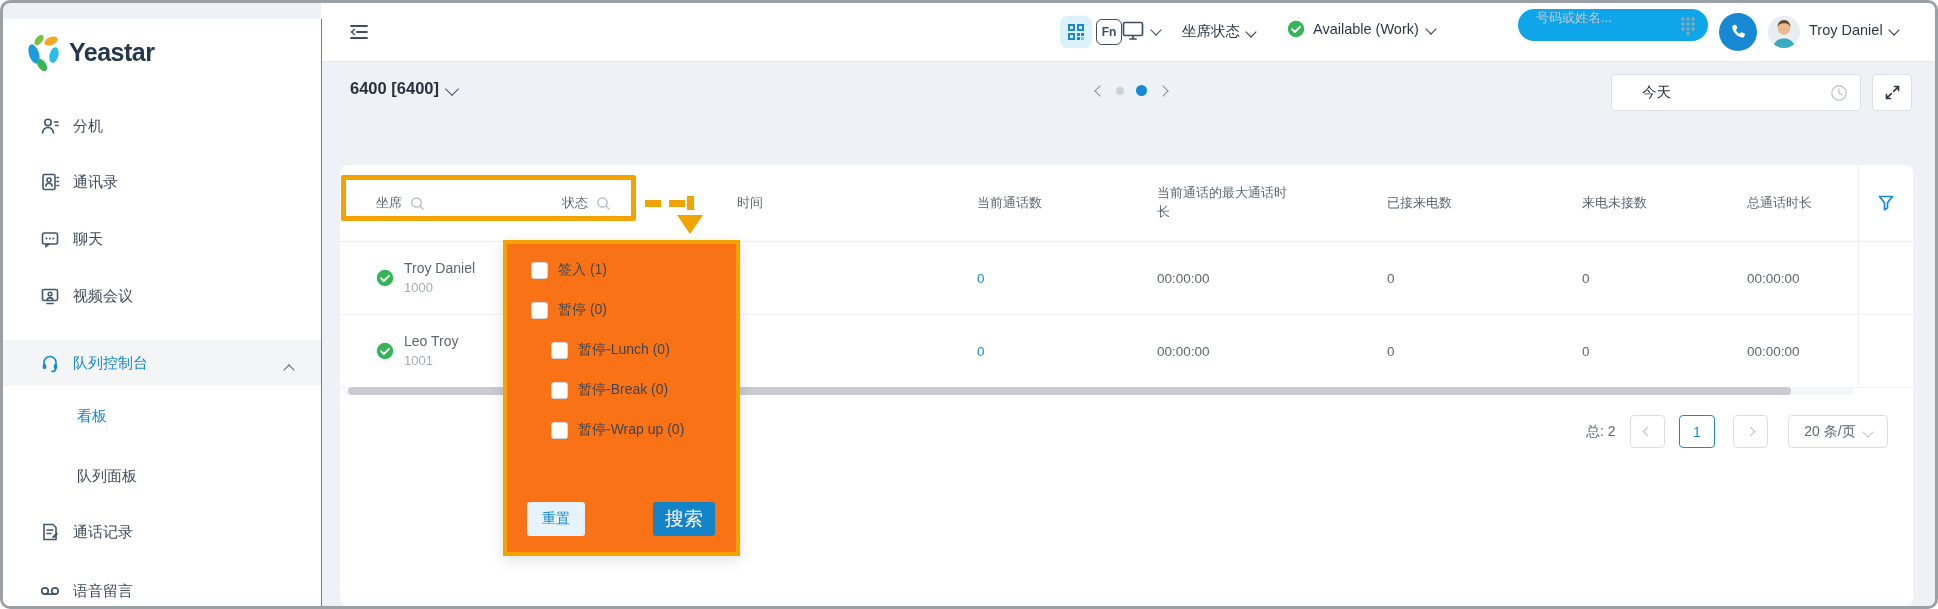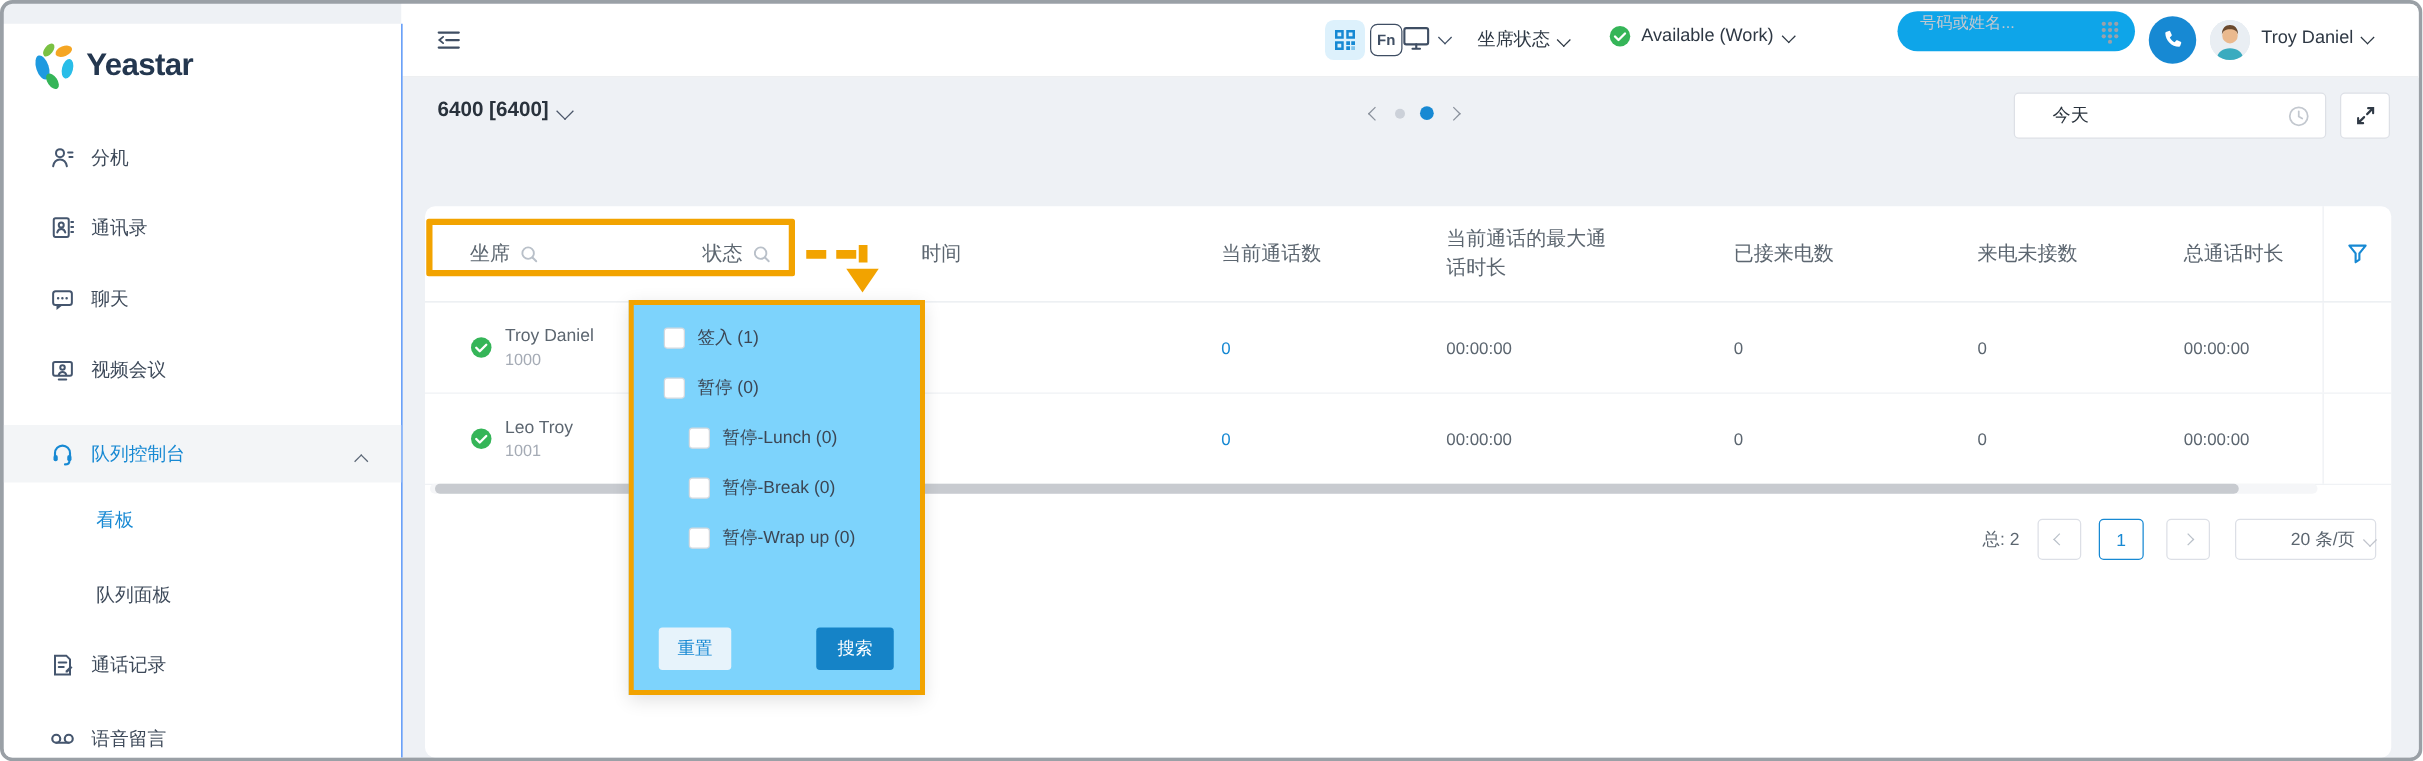--- a/index.html
+++ b/index.html
@@ -43,55 +43,55 @@
   .dot{width:8px;height:8px;border-radius:50%;background:#ccd1d9;cursor:pointer;}
   .dot.active{width:11px;height:11px;background:#1789d3;}
   .carousel .chev{color:#8a919c;cursor:pointer;}
   .date-input{position:absolute;left:1290px;top:13px;width:250px;height:37px;box-sizing:border-box;background:#fff;border:1px solid #dde0e6;border-radius:4px;display:flex;align-items:center;font-size:14.5px;color:#29323c;cursor:pointer;}
   .date-input .dlabel{margin-left:30px;}
   .date-input svg{position:absolute;right:12px;top:9px;}
   .fullscreen-btn{position:absolute;left:1551px;top:13px;width:40px;height:37px;box-sizing:border-box;background:#fff;border:1px solid #dde0e6;border-radius:4px;display:flex;align-items:center;justify-content:center;cursor:pointer;}
   
   .card{position:absolute;left:19px;top:104px;width:1573px;height:441px;background:#fff;border-radius:8px;}
   .tgrid{display:grid;grid-template-columns:188px 175px 240px 180px 230px 195px 165px 145px 55px;align-items:center;}
-  .thead{height:76px;border-bottom:1px solid #e8ebef;color:#5c6670;font-size:16px;}
+  .thead{height:76px;border-bottom:1px solid #e8ebef;color:#5c6670;font-size:13px;}
   .th{padding-left:34px;display:flex;align-items:center;gap:8px;}
   .th:first-child{padding-left:36px;}
   .th .wrap{display:inline-block;width:130px;line-height:1.45;}
   .th-funnel{padding-left:0;height:76px;display:flex;align-items:center;justify-content:center;border-left:1px solid #edf0f3;cursor:pointer;}
   .trow{height:72px;border-bottom:1px solid #f0f2f5;color:#5c6670;font-size:13.5px;}
   .td{padding-left:34px;}
   .td-agent{padding-left:36px;display:flex;align-items:center;gap:10px;}
   .agent-name{font-size:14px;color:#5c6670;line-height:1.5;}
   .agent-ext{font-size:13px;color:#a5abb5;line-height:1.4;}
   .td-link{color:#1789d3;cursor:pointer;}
   .td-funnel{height:72px;border-left:1px solid #edf0f3;padding-left:0;}
   .hscroll-track{position:absolute;left:4px;top:222px;width:1510px;height:8px;border-radius:4px;background:#f5f6f8;}
   .hscroll{position:absolute;left:8px;top:222px;width:1443px;height:8px;border-radius:4px;background:#c8cbd0;cursor:pointer;}
   .pager{position:absolute;top:250px;left:0;width:100%;height:33px;font-size:14px;color:#5c6670;}
   .pg-total{position:absolute;left:1246px;top:8px;}
   .pg-btn{position:absolute;top:0;width:35px;height:33px;box-sizing:border-box;border:1px solid #dcdfe6;border-radius:4px;background:#fff;display:flex;align-items:center;justify-content:center;color:#b9c0c9;cursor:pointer;}
   .pg-cur{position:absolute;top:0;width:36px;height:33px;box-sizing:border-box;border:1px solid #1789d3;border-radius:4px;background:#fff;display:flex;align-items:center;justify-content:center;color:#1789d3;cursor:pointer;}
-  .pg-size{position:absolute;left:1448px;top:0;width:113px;height:33px;box-sizing:border-box;border:1px solid #dcdfe6;border-radius:4px;background:#fff;display:flex;align-items:center;justify-content:flex-end;gap:8px;color:#5c6670;cursor:pointer;}
+  .pg-size{position:absolute;left:1448px;top:0;width:100px;height:33px;box-sizing:border-box;border:1px solid #dcdfe6;border-radius:4px;background:#fff;display:flex;align-items:center;justify-content:center;gap:8px;color:#5c6670;cursor:pointer;}
   .pg-size .chev{color:#c0c4cc;}
   
   .hl-box{position:absolute;left:20px;top:114px;width:295px;height:46px;box-sizing:border-box;border:5px solid #f2a300;border-radius:2px;z-index:5;pointer-events:none;}
   .hl-dash{position:absolute;height:7px;width:16px;background:#f2a300;z-index:5;}
   .hl-vert{position:absolute;width:7px;height:14px;background:#f2a300;z-index:5;}
   .hl-tri{position:absolute;width:0;height:0;border-left:13px solid transparent;border-right:13px solid transparent;border-top:19px solid #f2a300;z-index:5;}
-  .dropdown{position:absolute;left:182px;top:179px;width:237px;height:316px;box-sizing:border-box;background:#7dd3fc;border:4px solid #f2a300;box-shadow:0 4px 14px rgba(0,0,0,.12);z-index:6;}
+  .dropdown{position:absolute;left:182px;top:179px;width:237px;height:316px;box-sizing:border-box;background:#f97316;border:4px solid #f2a300;box-shadow:0 4px 14px rgba(0,0,0,.12);z-index:6;}
   .dd-opt{position:relative;height:40px;display:flex;align-items:center;font-size:14px;color:#3c4654;}
   .dd-list{position:absolute;top:6px;left:0;width:100%;}
   .cb{position:absolute;left:24px;width:17px;height:17px;box-sizing:border-box;border:1px solid #d4d9df;border-radius:3px;background:#fff;cursor:pointer;}
   .dd-opt.indent .cb{left:44px;}
   .dd-opt .olabel{position:absolute;left:51px;cursor:pointer;}
   .dd-opt.indent .olabel{left:71px;}
   .dd-actions{position:absolute;left:0;top:258px;width:100%;height:34px;}
   .btn-reset{position:absolute;left:20px;top:0;width:58px;height:34px;background:#e7f3fb;color:#1789d3;font-size:14px;border:none;border-radius:3px;display:flex;align-items:center;justify-content:center;cursor:pointer;}
-  .btn-search{position:absolute;left:146px;top:0;width:62px;height:34px;background:#1583c7;color:#fff;font-size:14px;border:none;border-radius:3px;display:flex;align-items:center;justify-content:center;cursor:pointer;}
+  .btn-search{position:absolute;left:146px;top:0;width:62px;height:34px;background:#1583c7;color:#fff;font-size:19px;border:none;border-radius:3px;display:flex;align-items:center;justify-content:center;cursor:pointer;}
 </style>
 </head>
 <body>
 
 <div class="frame">
 
   <aside class="sidebar">
     <div class="logo">
       <svg width="38" height="42" viewBox="0 0 38 42">
         <ellipse cx="9" cy="23" rx="5" ry="10" transform="rotate(-18 9 23)" fill="#1e9ae0"></ellipse>

